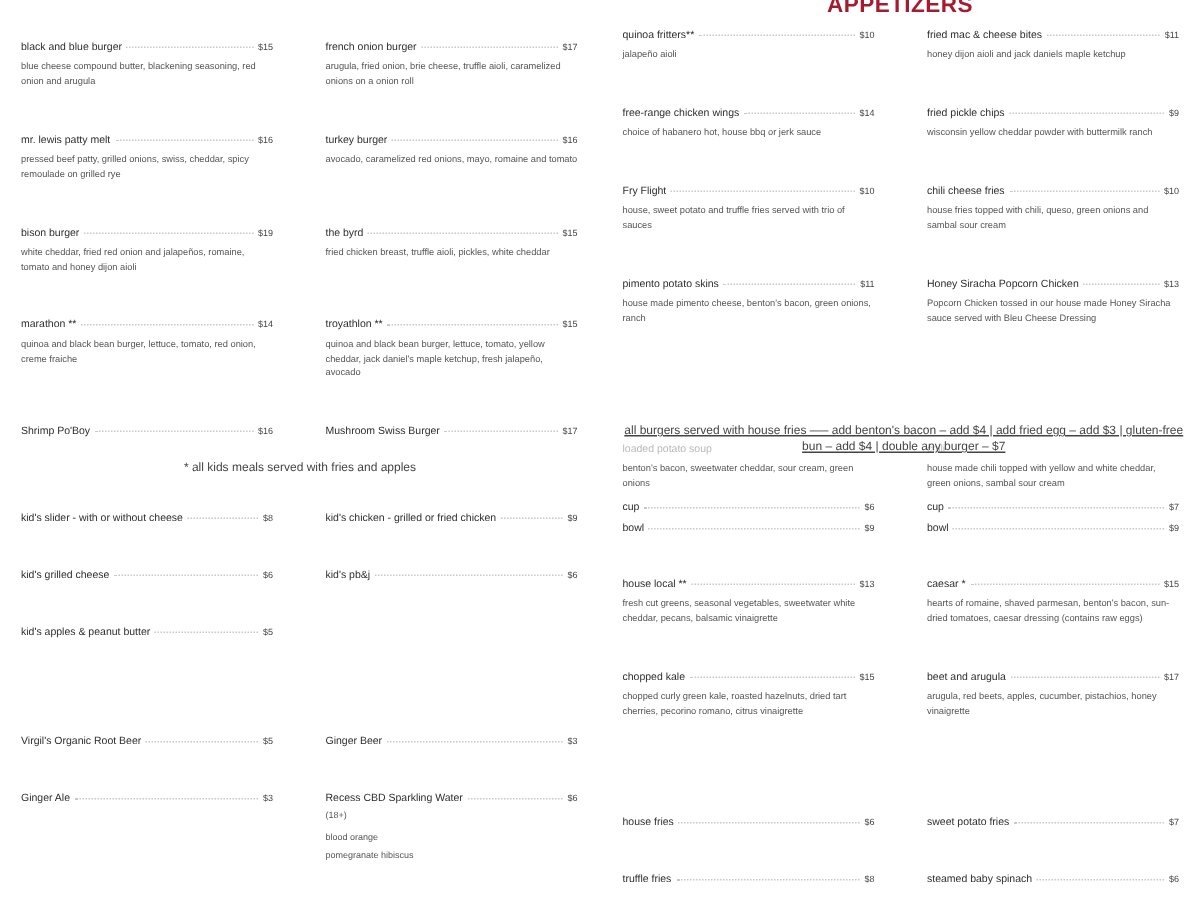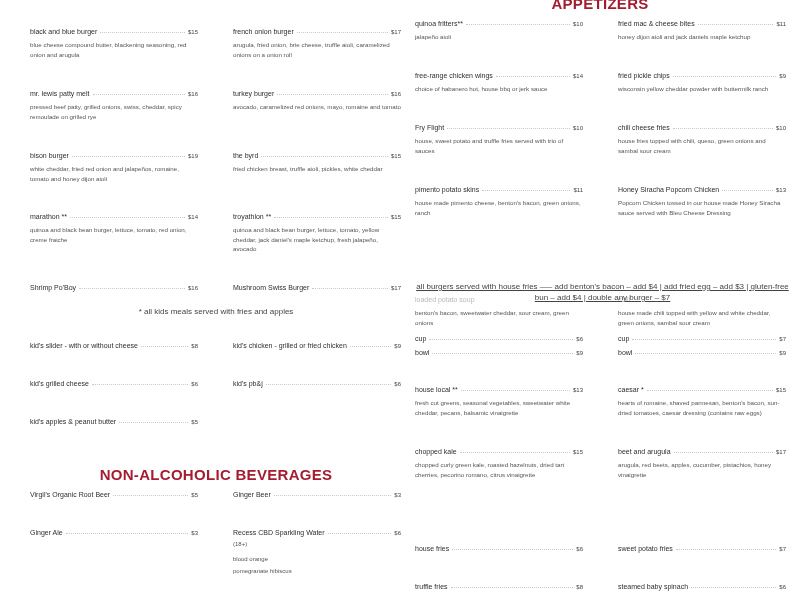--- a/index.html
+++ b/index.html
@@ -1,19 +1,19 @@
 <!DOCTYPE html>
 <html><head>
 <meta charset="utf-8">
 <style>
   * { box-sizing: border-box; margin: 0; padding: 0; }
   html, body { width: 800px; height: 600px; overflow: hidden; background: #ffffff; }
   body { font-family: "Liberation Sans", "DejaVu Sans", sans-serif; color: #333; position: relative; }
   .col { position: absolute; top: 0; width: 400px; height: 600px; overflow: hidden; }
-  .col.left { left: 16px; }
+  .col.left { left: 0; }
   .col.right { left: 400px; }
   .item { position: absolute; left: 14px; width: 168px; }
   .item.c2 { left: 217px; }
   .col.right .item { left: 15px; width: 168px; }
   .col.right .item.c2 { left: 218px; }
   .row { display: flex; align-items: baseline; font-size: 7px; color: #333; white-space: nowrap; }
   .name { flex: 0 0 auto; font-weight: normal; color: #2e2e2e; }
   .leader { flex: 1 1 auto; border-bottom: 1px dotted #c8c8c8; margin: 0 3px; transform: translateY(-1px); min-width: 6px; }
   .price { flex: 0 0 auto; font-size: 6px; color: #444; }
   .desc { font-size: 6.2px; color: #555; line-height: 9.5px; margin-top: 5px; }
@@ -143,21 +143,20 @@
   </div>
 
   <div class="item" style="top:418px">
     <div class="row">
         <span class="name">kid's apples &amp; peanut butter</span>
         <span class="leader"></span>
         <span class="price">$5</span>
       </div>
   </div>
 
-  <div class="sec-title" style="top:466px">NON-ALCOHOLIC BEVERAGES</div>
 
   <div class="item" style="top:491px">
     <div class="row">
         <span class="name">Virgil's Organic Root Beer</span>
         <span class="leader"></span>
         <span class="price">$5</span>
       </div>
   </div>
   <div class="item c2" style="top:491px">
     <div class="row">

